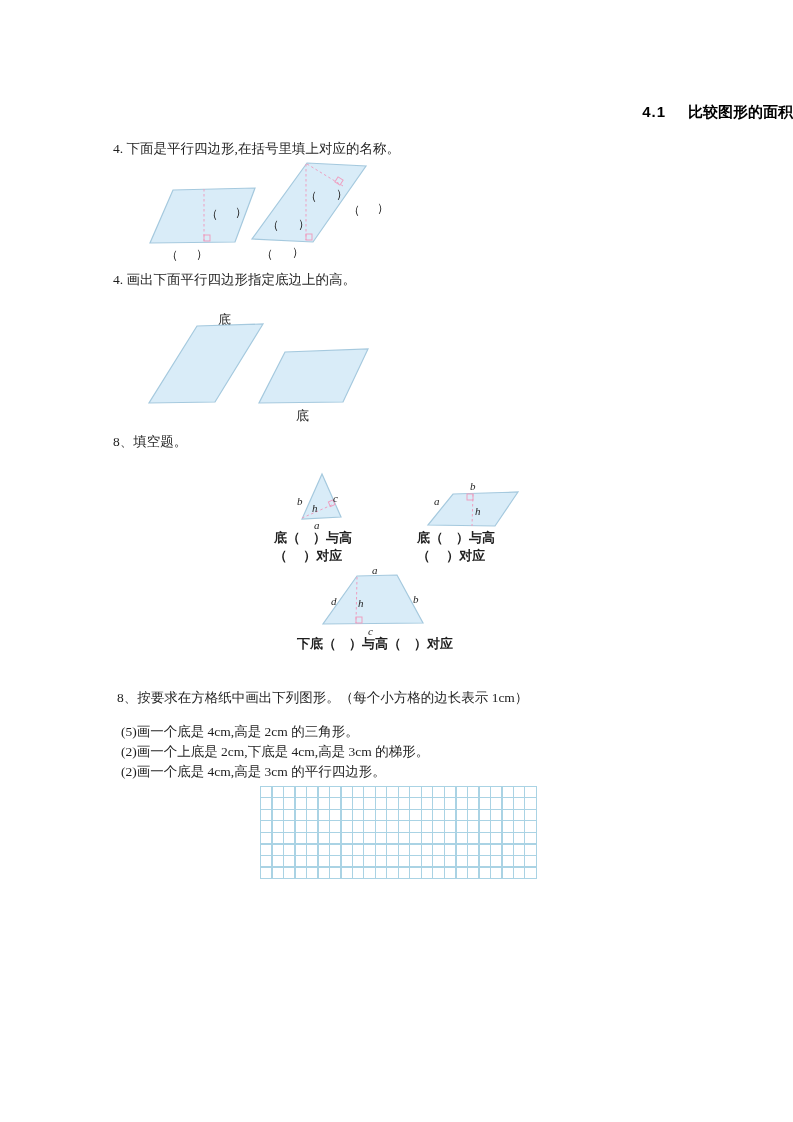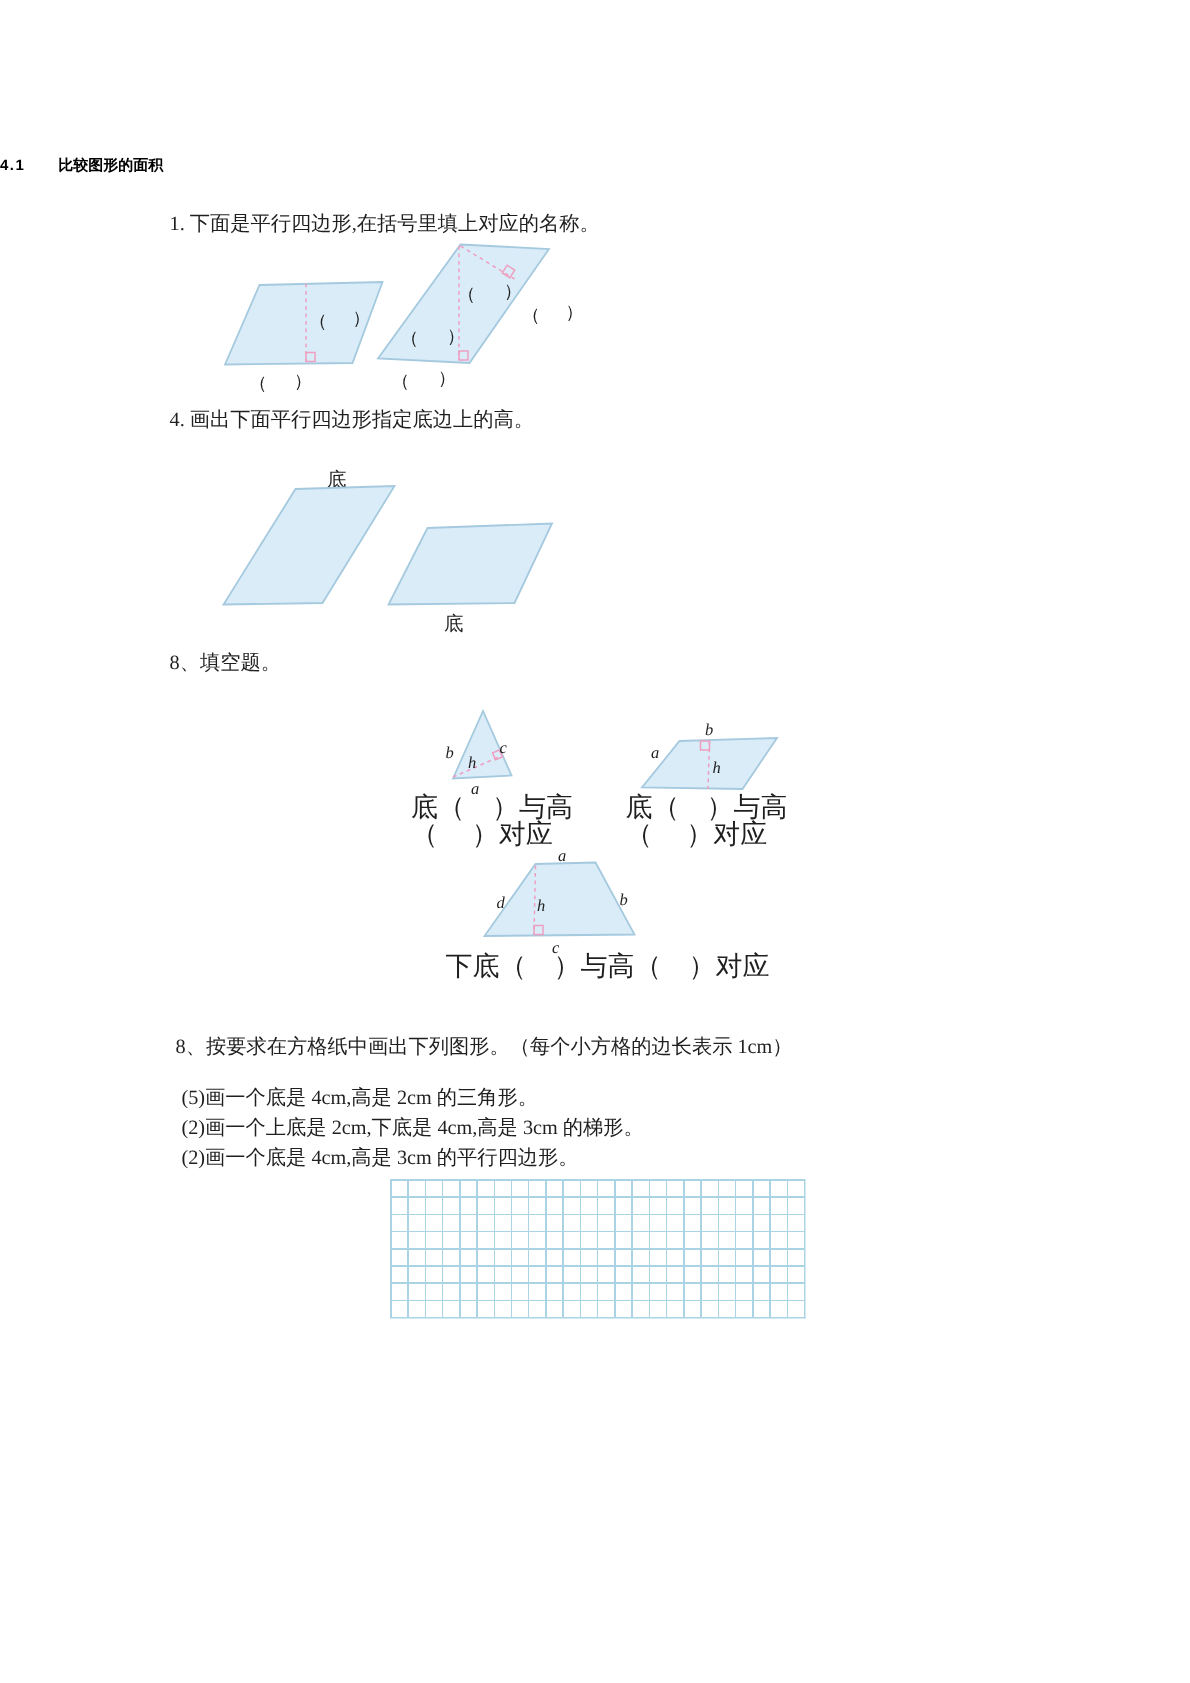--- a/index.html
+++ b/index.html
@@ -6,58 +6,58 @@
     --shape_fill:#d9ecf8; --shape_stroke:#a5c9de; --dash:#ee9fc0;
     --grid_line:#aad3e4; --text:#1f1f1f;
   }
   *{box-sizing:border-box; margin:0; padding:0;}
   body{background:#fff;}
   .page{
     position:relative; width:793px; height:1122px; background:#ffffff;
     font-family:"Liberation Serif", serif; color:var(--text); overflow:hidden;
   }
   .title{
-    position:absolute; top:103px; left:0; width:793px; text-align:left;
-    font-family:"Liberation Sans", sans-serif; font-weight:bold; font-size:10px;
+    position:absolute; top:103px; left:0; width:793px; text-align:right;
+    font-family:"Liberation Sans", sans-serif; font-weight:bold; font-size:15px;
     color:#000;
   }
   .title .num{margin-right:22px; letter-spacing:1px;}
   .qtext{
     position:absolute; font-size:13.5px; line-height:17px; white-space:nowrap;
   }
   .fig{position:absolute;}
   .shape{fill:var(--shape_fill); stroke:var(--shape_stroke); stroke-width:1.2;}
   .dashline{stroke:var(--dash); stroke-width:1; fill:none; stroke-dasharray:2.5 2.5;}
   .sqmark{fill:none; stroke:var(--dash); stroke-width:1;}
   .paren{font-family:"Liberation Serif", serif; font-size:12px; fill:var(--text);}
   .flabel{font-family:"Liberation Serif", serif; font-style:italic; font-size:11px; fill:var(--text);}
   .cjk{font-family:"Liberation Serif", serif; font-size:13px; fill:var(--text);}
   .caption{
-    position:absolute; font-size:18px; line-height:18px; white-space:nowrap;
+    position:absolute; font-size:13px; line-height:18px; white-space:nowrap;font-weight:bold;
   }
   .items{position:absolute; font-size:13.5px; line-height:20px; white-space:nowrap;}
   .grid-paper{
     position:absolute; left:260px; top:786px; width:277px; height:93px;
     background-image:
       repeating-linear-gradient(to right, var(--grid_line) 0 1px, transparent 1px 11.5px),
       repeating-linear-gradient(to bottom, var(--grid_line) 0 1px, transparent 1px 11.5px);
     border-right:1px solid var(--grid_line);
     border-bottom:1px solid var(--grid_line);
   }
 </style>
 </head>
 <body>
 
 <div class="page">
 
   <div class="title">
     <span class="num">4.1</span><span>比较图形的面积</span>
   </div>
 
-  <div class="qtext" style="left:113px; top:140px;">1. 下面是平行四边形,在括号里填上对应的名称。</div>
+  <div class="qtext" style="left:113px; top:140px;">4. 下面是平行四边形,在括号里填上对应的名称。</div>
 
   <svg class="fig" style="left:140px; top:156px;" width="260" height="108" viewBox="0 0 260 108">
 
     <polygon class="shape" points="33,34 115,32 95,86 10,87"></polygon>
     <line class="dashline" x1="64" y1="33" x2="64" y2="85"></line>
     <rect class="sqmark" x="64" y="79" width="6" height="6"></rect>
     <text class="paren" x="66" y="62">（</text>
     <text class="paren" x="95" y="60">）</text>
     <text class="paren" x="26" y="103">（</text>
     <text class="paren" x="56" y="102">）</text>

